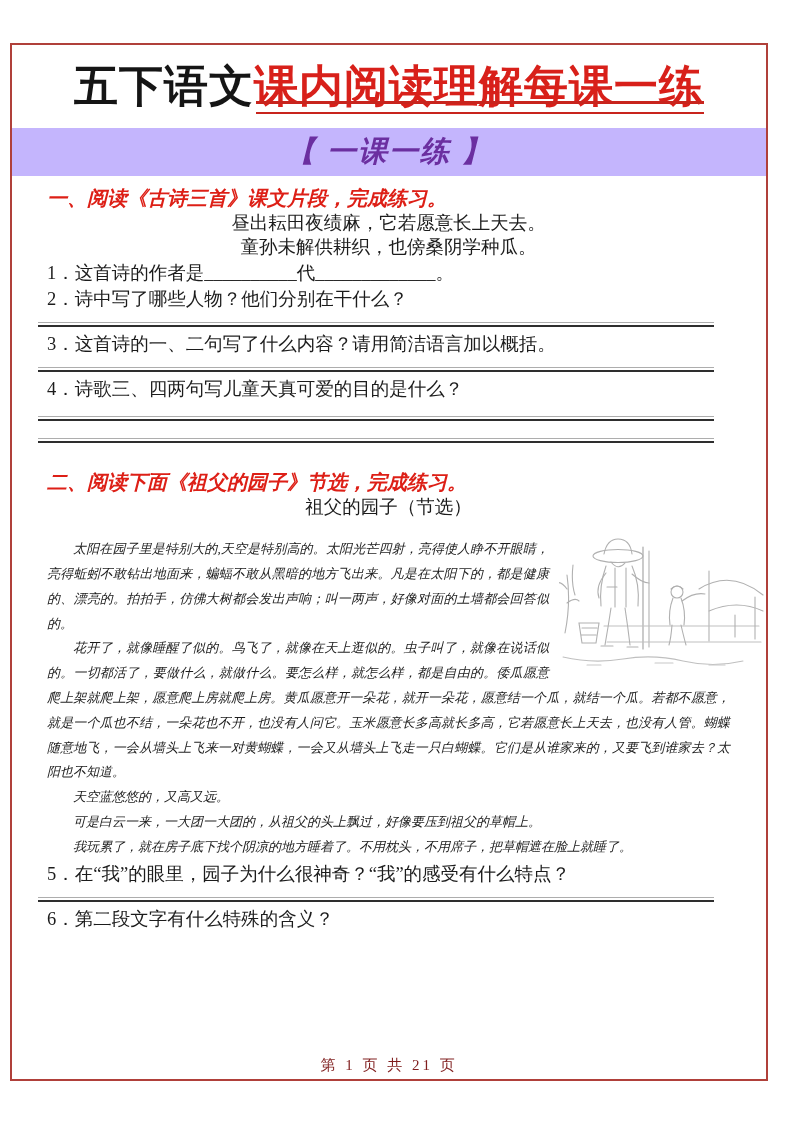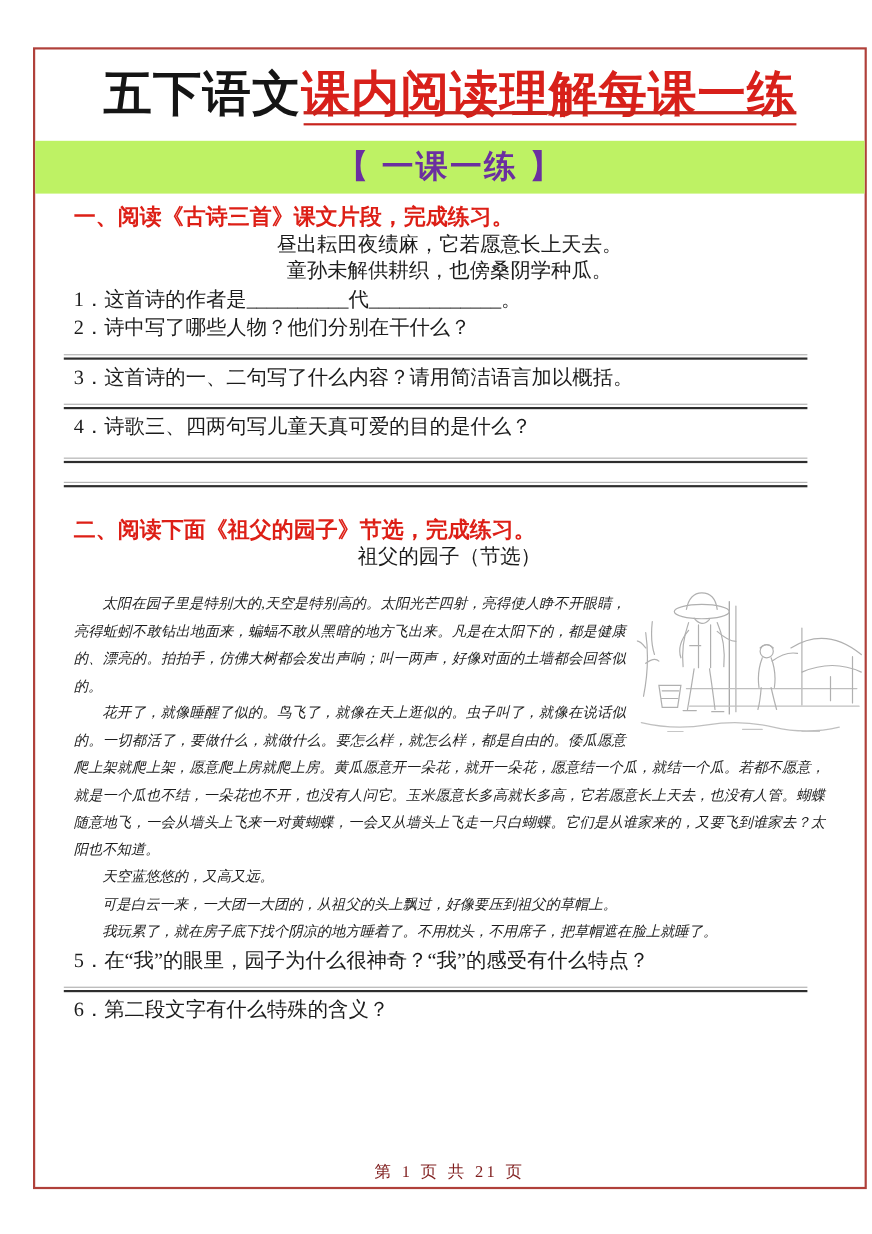--- a/index.html
+++ b/index.html
@@ -1,49 +1,49 @@
 <!DOCTYPE html>
 <html><head>
 <meta charset="utf-8">
 <style>
   * { margin:0; padding:0; box-sizing:border-box; }
   html,body { width:793px; height:1122px; background:#ffffff;
               font-family:"Liberation Serif", serif; color:#1c1c1c; }
   .sheet { position:relative; width:793px; height:1122px; background:#fff; overflow:hidden; }
 
   .page-border {
-    position:absolute; left:30px; top:43px; width:758px; height:1038px;
+    position:absolute; left:10px; top:43px; width:758px; height:1038px;
     border:2px solid #b0403a; background:#fff;
   }
   .content { padding:0 36px 0 35px; }
 
   
   .title {
     margin-top:12px; text-align:center; white-space:nowrap;
     font-family:"Liberation Sans", sans-serif; font-weight:900;
     font-size:44px; line-height:1.3; letter-spacing:1px; color:#151515;
   }
   .title-red { color:#d8201a; position:relative; }
   .title-red::after {
     content:""; position:absolute; left:2px; right:0; bottom:-4px; height:8px;
     border-top:3px solid #c8241d; border-bottom:2px solid #c8241d;
   }
 
   
   .banner {
-    margin-top:14px; height:48px; background:#bef264;
+    margin-top:14px; height:48px; background:#c4b5fd;
     display:flex; align-items:center; justify-content:center;
     font-family:"Liberation Sans", sans-serif; font-weight:bold;
-    font-size:29px; color:#6b2fa0; letter-spacing:2px;
+    font-size:29px; color:#6b2fa0; letter-spacing:2px;font-style:italic;
   }
 
   
   .section-heading {
     font-family:"Liberation Sans", sans-serif; font-weight:bold;
-    font-size:20px; color:#dd1f16; margin-top:9px; line-height:1.3;
+    font-size:20px; color:#dd1f16; margin-top:9px; line-height:1.3;font-style:italic;
   }
   .section-heading.second { margin-top:26px; }
 
   .center-line { text-align:center; font-size:18.5px; line-height:24px; }
   .poem-title { margin-top:3px; }
   .poem-line  { line-height:24px; }
 
   .question { font-size:18.5px; line-height:23px; margin-top:3px; }
 
   .answer-line {

